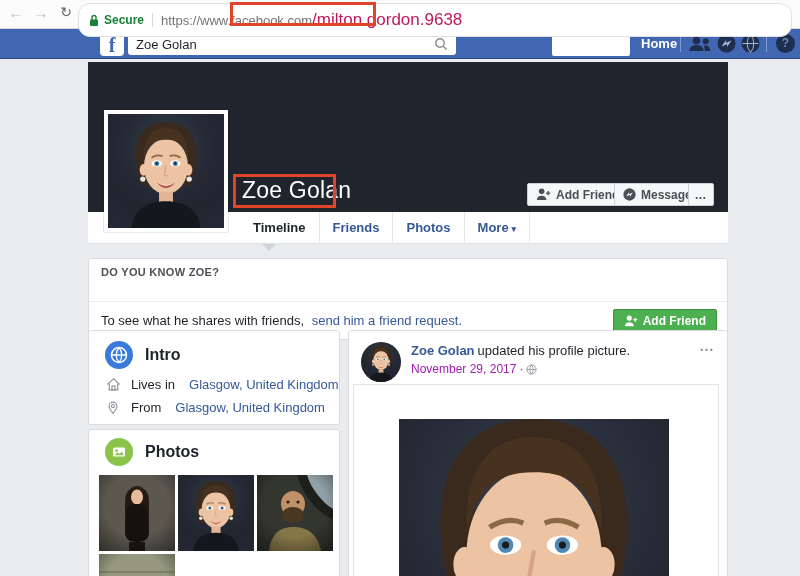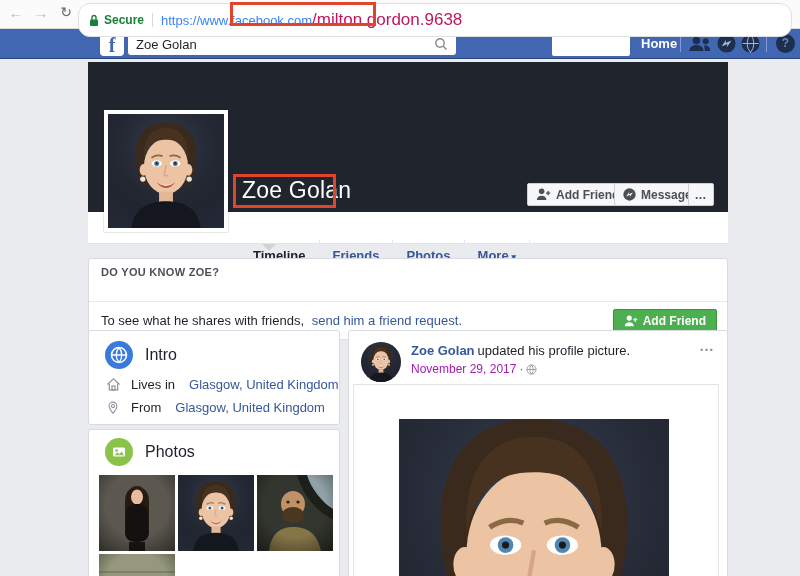--- a/index.html
+++ b/index.html
@@ -8,21 +8,21 @@
 
   
   .chrome { position:absolute; top:0; left:0; width:800px; height:29px; background:#fbfbfb; border-bottom:1px solid #d8d8d8; z-index:20; }
   .nav-glyph { position:absolute; top:4px; font-size:15px; color:#b9b9b9; width:20px; text-align:center; cursor:default; }
   .nav-glyph.dark { color:#666; }
   #back-btn { left:6px; } #fwd-btn { left:31px; } #reload-btn { left:56px; font-size:14px; }
   .omnibox { position:absolute; left:78px; top:3px; width:714px; height:34px; background:#fff; border:1px solid #e0e0e0; border-radius:12px; display:flex; align-items:center; padding-left:10px; }
   .lock-icon { margin-right:5px; display:inline-flex; }
   .secure-label { color:#188038; font-size:12px; font-weight:bold; margin-right:8px; }
   .omni-sep { width:1px; height:14px; background:#d8d8d8; margin-right:8px; }
-  .url-host { color:#3b82f6; font-size:13px; }
+  .url-host { color:#737373; font-size:13px; }
   .url-path { color:#be185d; font-size:17px; }
   .red-box { position:absolute; border:3px solid #e0442b; z-index:30; pointer-events:none; }
   #url-highlight { left:230px; top:2px; width:146px; height:24px; }
   #name-highlight { left:233px; top:174px; width:103px; height:34px; }
 
   
   .fbbar { position:absolute; top:29px; left:0; width:800px; height:30px; background:#4267b2; border-bottom:1px solid #29487d; z-index:15; }
   .f-logo { position:absolute; left:100px; top:3px; width:24px; height:24px; background:#fff; border-radius:4px; color:#4267b2; font-weight:bold; font-size:20px; text-align:center; line-height:26px; font-family:"Liberation Serif", serif; }
   .fb-search { position:absolute; left:128px; top:4px; width:328px; height:22px; background:#fff; border:0; border-radius:3px; font-size:13px; color:#1d2129; padding:0 26px 0 8px; font-family:"Liberation Sans", sans-serif; }
   .search-glass { position:absolute; left:434px; top:8px; }
@@ -35,36 +35,36 @@
   
   .cover { position:absolute; left:88px; top:62px; width:640px; height:150px; background:#20242d; z-index:2; }
   .profile-pic { position:absolute; left:104px; top:110px; width:124px; height:122px; background:#fff; border:4px solid #fff; box-shadow:0 0 1px rgba(0,0,0,.5); z-index:5; overflow:hidden; }
   .profile-name { position:absolute; left:242px; top:177px; color:#fff; font-size:23px; font-weight:500; z-index:3; letter-spacing:.2px; }
   .cover-btn { position:absolute; top:183px; height:23px; display:inline-flex; align-items:center; gap:5px; padding:0 8px; background:#f6f7f9; border:1px solid #ccd0d5; border-radius:2px; font-size:12px; font-weight:bold; color:#4b4f56; z-index:3; cursor:pointer; }
   #add-friend-btn { left:527px; } #message-btn { left:614px; } #cover-more-btn { left:688px; width:26px; justify-content:center; padding:0; letter-spacing:1px; }
 
   
   .tabbar { position:absolute; left:88px; top:212px; width:640px; height:32px; background:#fff; border-bottom:1px solid #dfe2e8; z-index:2; }
   .tabs { position:absolute; left:152px; top:0; height:32px; display:flex; }
-  .tab { padding:0 13px; line-height:31px; font-size:13px; font-weight:bold; color:#365899; border-right:1px solid #e5e7ec; cursor:pointer; white-space:nowrap;margin-top:28px; }
+  .tab { padding:0 13px; line-height:31px; font-size:13px; font-weight:bold; color:#365899; border-right:1px solid #e5e7ec; cursor:pointer; white-space:nowrap; }
   .tab.active { color:#1d2129; }
   .tab .caret { font-size:9px; color:#365899; margin-left:3px; }
   .tab-notch { position:absolute; left:174px; top:32px; width:0; height:0; border-left:7px solid transparent; border-right:7px solid transparent; border-top:7px solid #cfd3da; }
 
   
   .card { position:absolute; background:#fff; border:1px solid #d9dbe0; border-radius:3px; z-index:2; }
   #know-card { left:88px; top:258px; width:640px; }
   .know-header { height:43px; line-height:26px; padding-left:12px; font-size:11px; font-weight:bold; color:#4b4f56; letter-spacing:.3px; border-bottom:1px solid #e9eaed; }
   .know-body { position:relative; height:37px; line-height:37px; padding-left:12px; font-size:13px; color:#1d2129; }
   .link { color:#365899; cursor:pointer; text-decoration:none; }
   .green-btn { position:absolute; right:10px; top:7px; height:23px; display:inline-flex; align-items:center; gap:5px; padding:0 10px; background:#4caf50; border:1px solid #3f9142; border-radius:2px; color:#fff; font-size:12px; font-weight:bold; cursor:pointer; }
 
   #intro-card { left:88px; top:330px; width:252px; height:95px; }
   .card-head { display:flex; align-items:center; gap:12px; padding:10px 0 0 16px; }
-  .card-title { font-size:16px; font-weight:normal; color:#1d2129; }
+  .card-title { font-size:16px; font-weight:bold; color:#1d2129; }
   .intro-row { display:flex; align-items:center; gap:10px; padding-left:16px; margin-top:8px; font-size:13px; color:#1d2129; }
   .intro-row .row-icon { width:16px; display:inline-flex; justify-content:center; }
   .intro-row .link { margin-left:4px; }
 
   #photos-card { left:88px; top:429px; width:252px; height:240px; }
   .photo-grid { margin:9px 0 0 10px; width:234px; display:flex; flex-wrap:wrap; gap:3px; }
   .photo-tile { width:76px; height:76px; overflow:hidden; cursor:pointer; }
 
   #post-card { left:348px; top:330px; width:380px; height:330px; }
   .post-avatar { position:absolute; left:12px; top:11px; width:40px; height:40px; border-radius:50%; overflow:hidden; cursor:pointer; }

